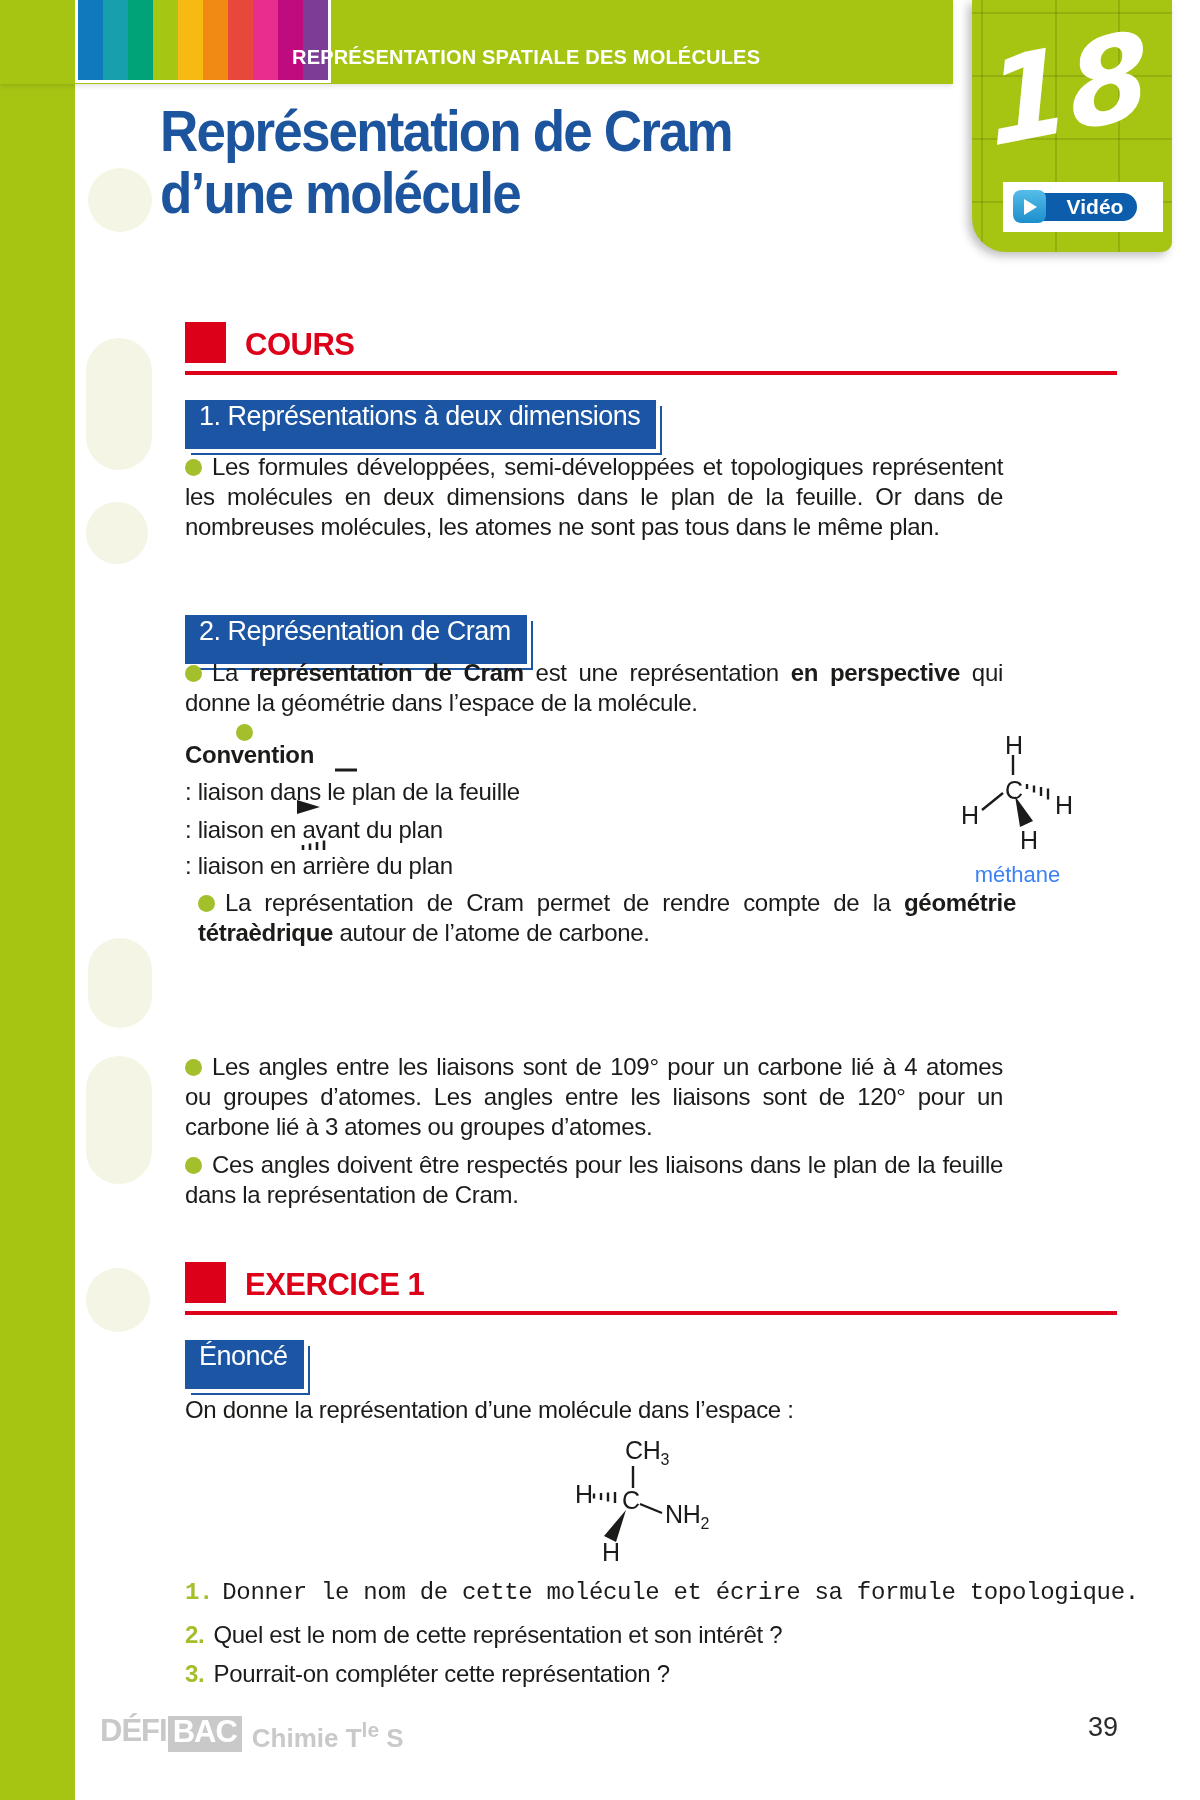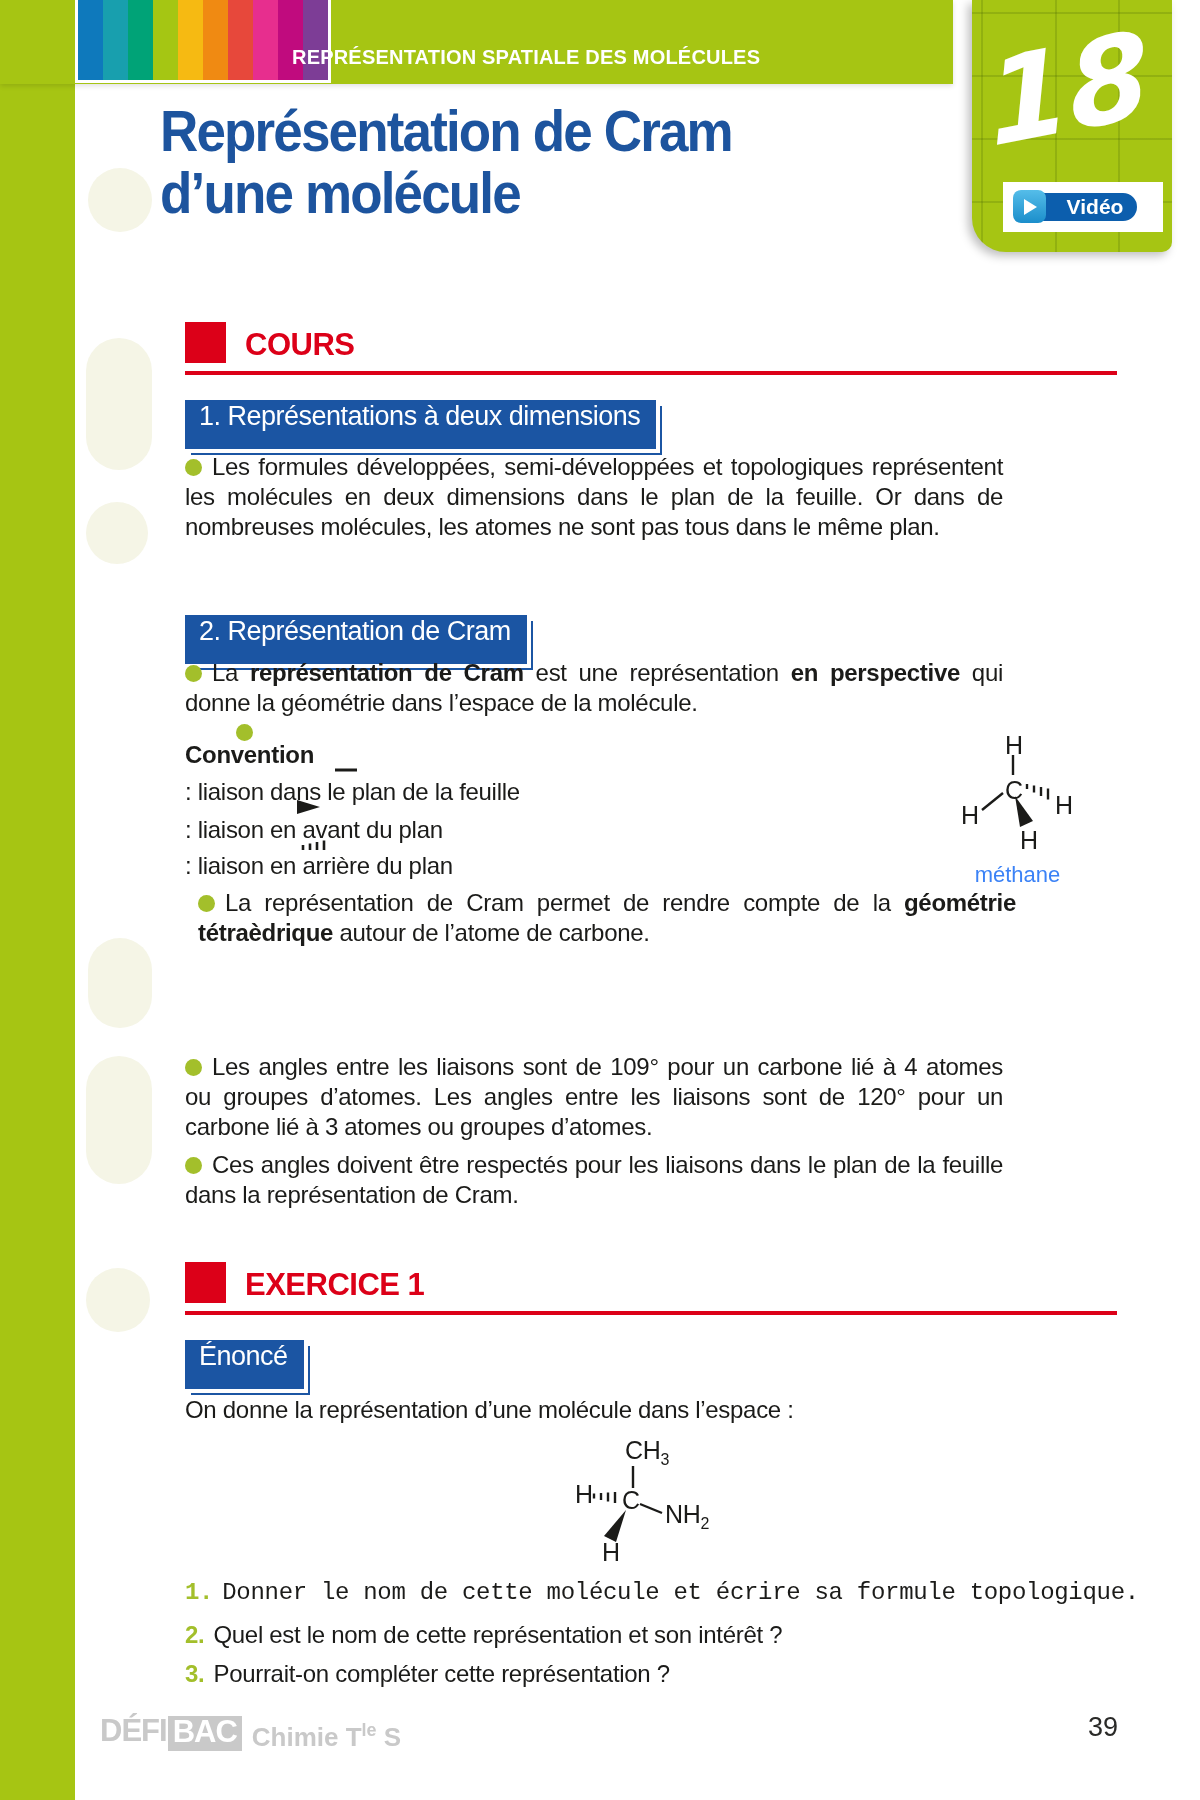--- a/index.html
+++ b/index.html
@@ -69,21 +69,21 @@
   .q-row { position:absolute; left:185px; font-size:24px; line-height:29px; color:#1b1b19; letter-spacing:-.3px; }
   .q-num { color:#a3bf2b; font-weight:bold; margin-right:9px; }
 
   .intro-line { position:absolute; left:185px; font-size:24px; color:#1b1b19; letter-spacing:-.3px; }
 
   
   .footer-logo { position:absolute; left:100px; top:1716px; display:flex; color:#c9c9c9; }
   .brand-defi { font-size:31px; font-weight:bold; letter-spacing:-1px; line-height:30px; }
   .brand-bac { font-size:31px; font-weight:bold; letter-spacing:-1px; background:#c9c9c9; color:#ffffff; line-height:30px; padding:1px 5px 0 5px; margin-left:1px; }
   .brand-rest { font-size:26px; font-weight:bold; margin-left:10px; line-height:28px; }
-  .brand-sup { font-size:18px; vertical-align:super; }
+  .brand-sup { font-size:21px; vertical-align:super; }
   .page-num { position:absolute; right:82px; top:1712px; font-size:27px; color:#2a2a28; }
 </style>
 </head>
 <body>
 
 <div class="page">
 
   <div class="left-bar"></div>
   <div class="top-band"></div>
   <div class="stripes">

